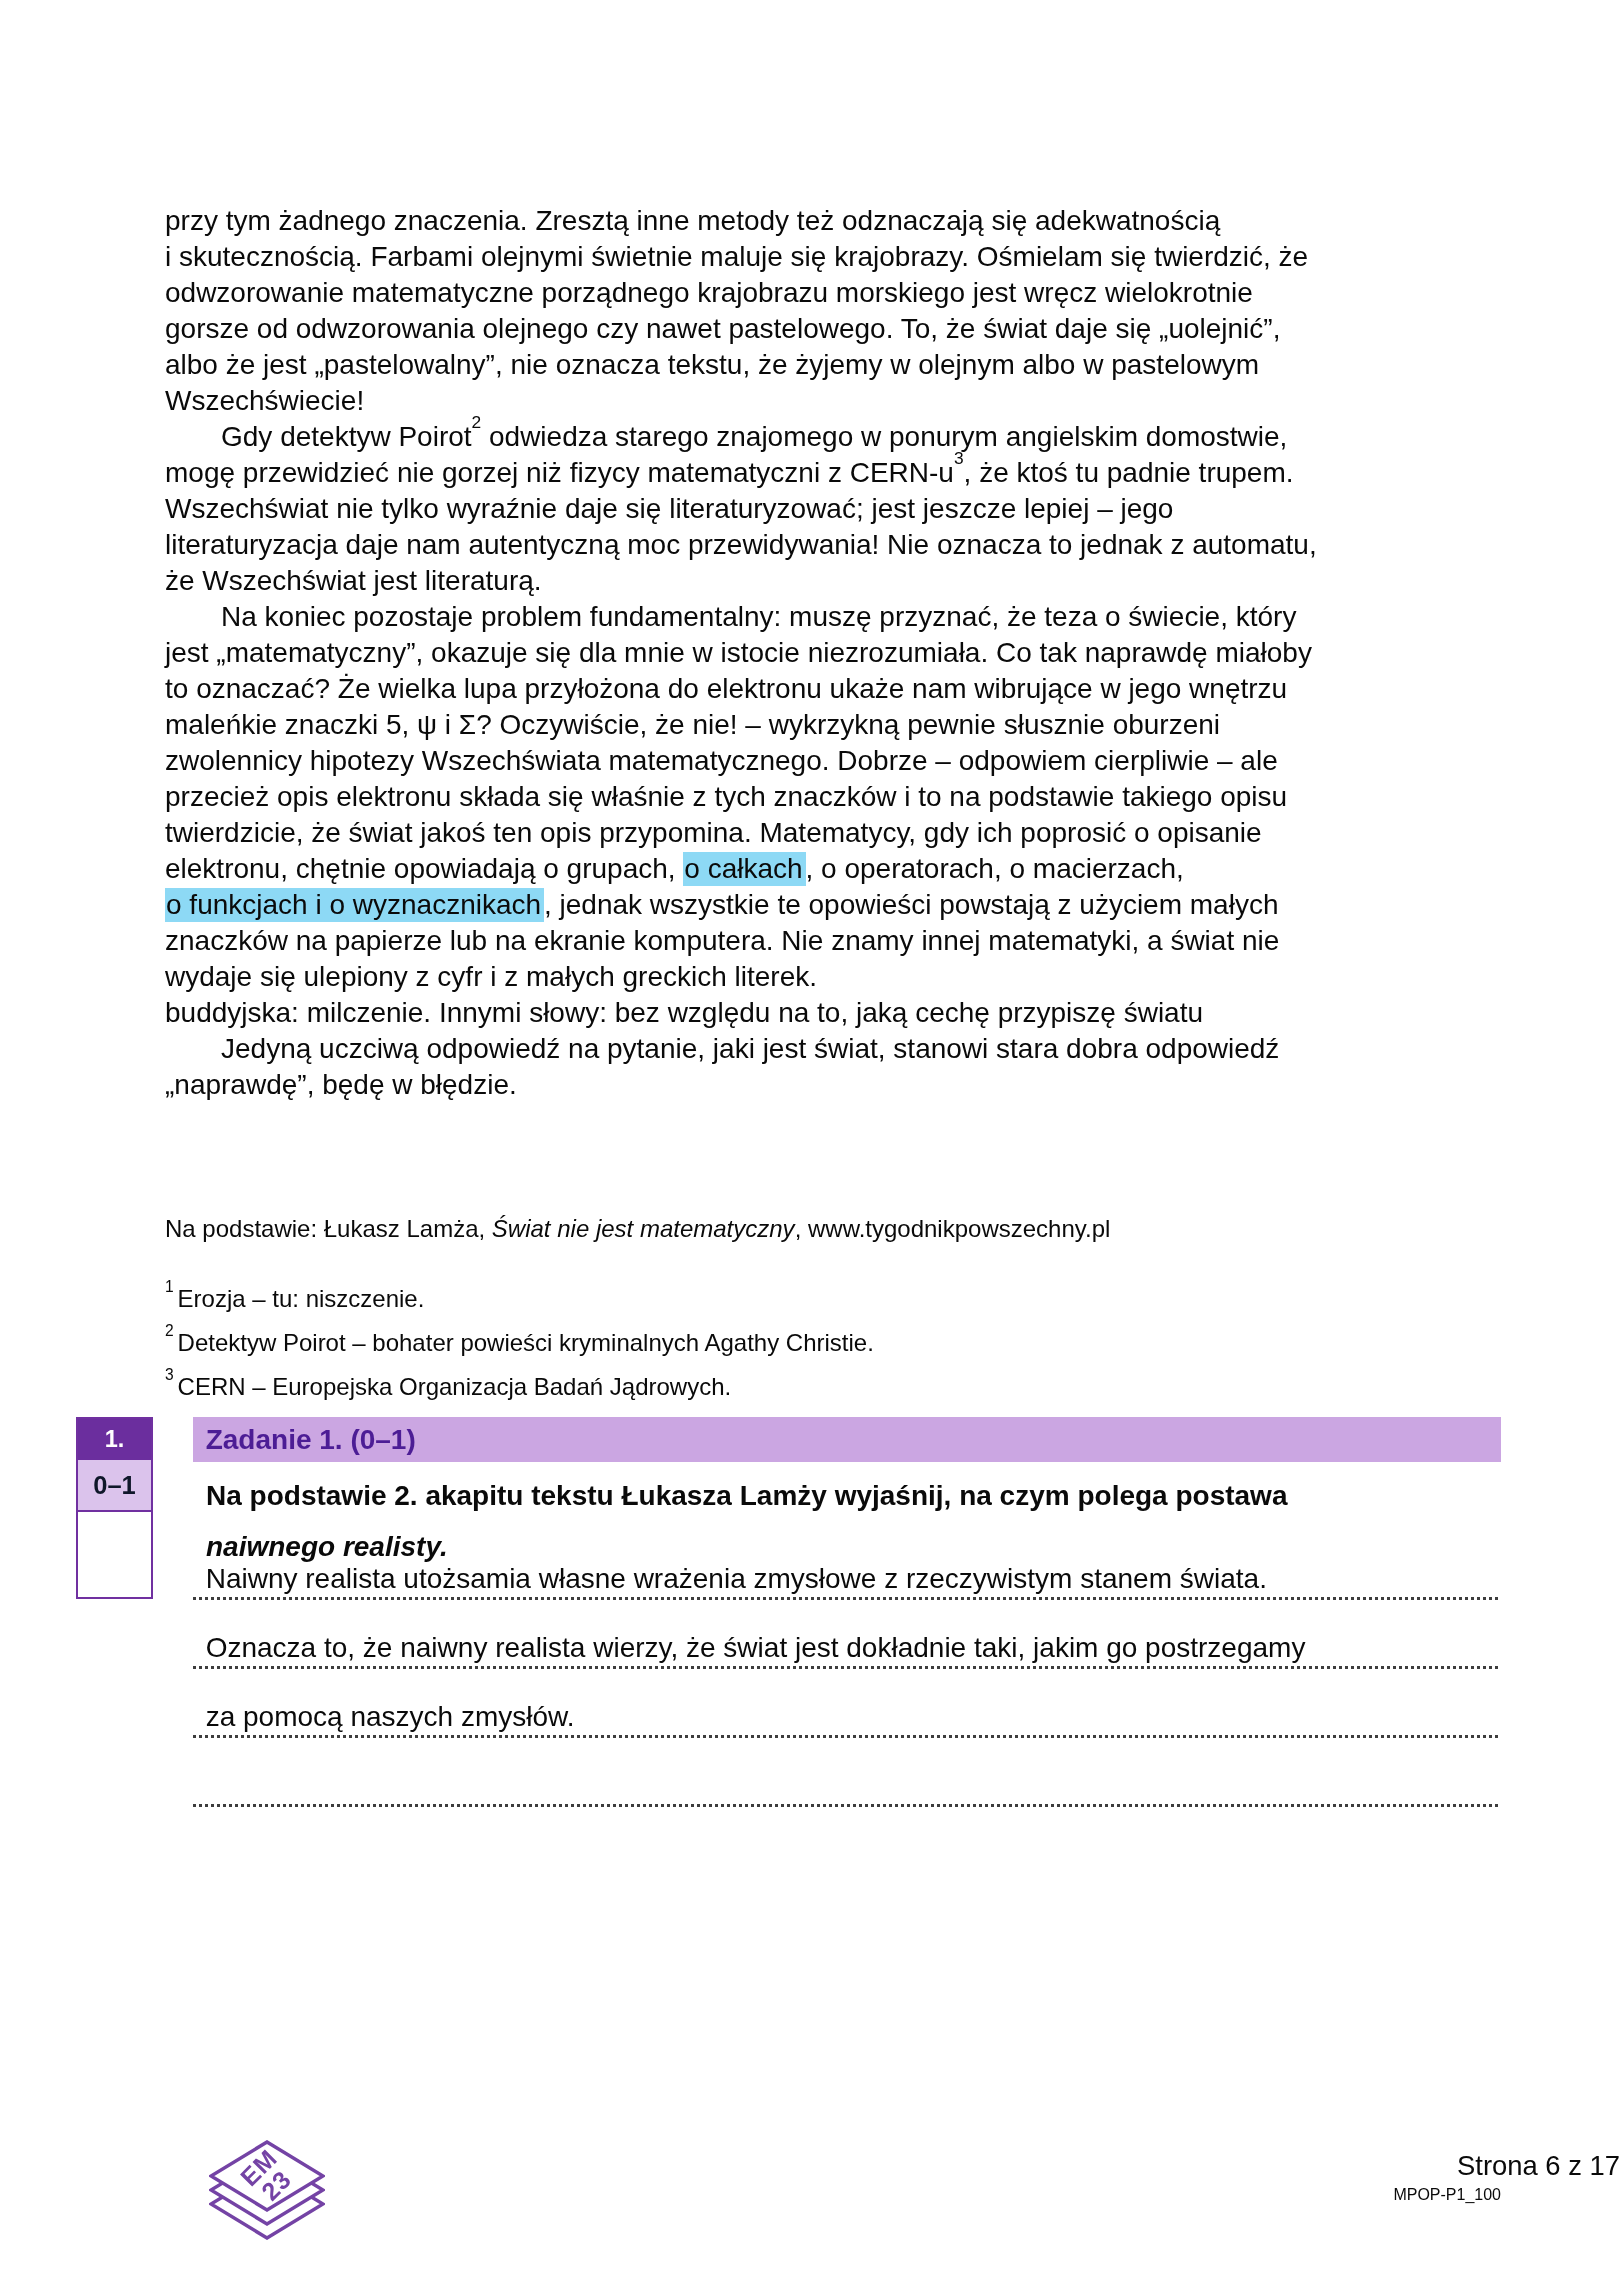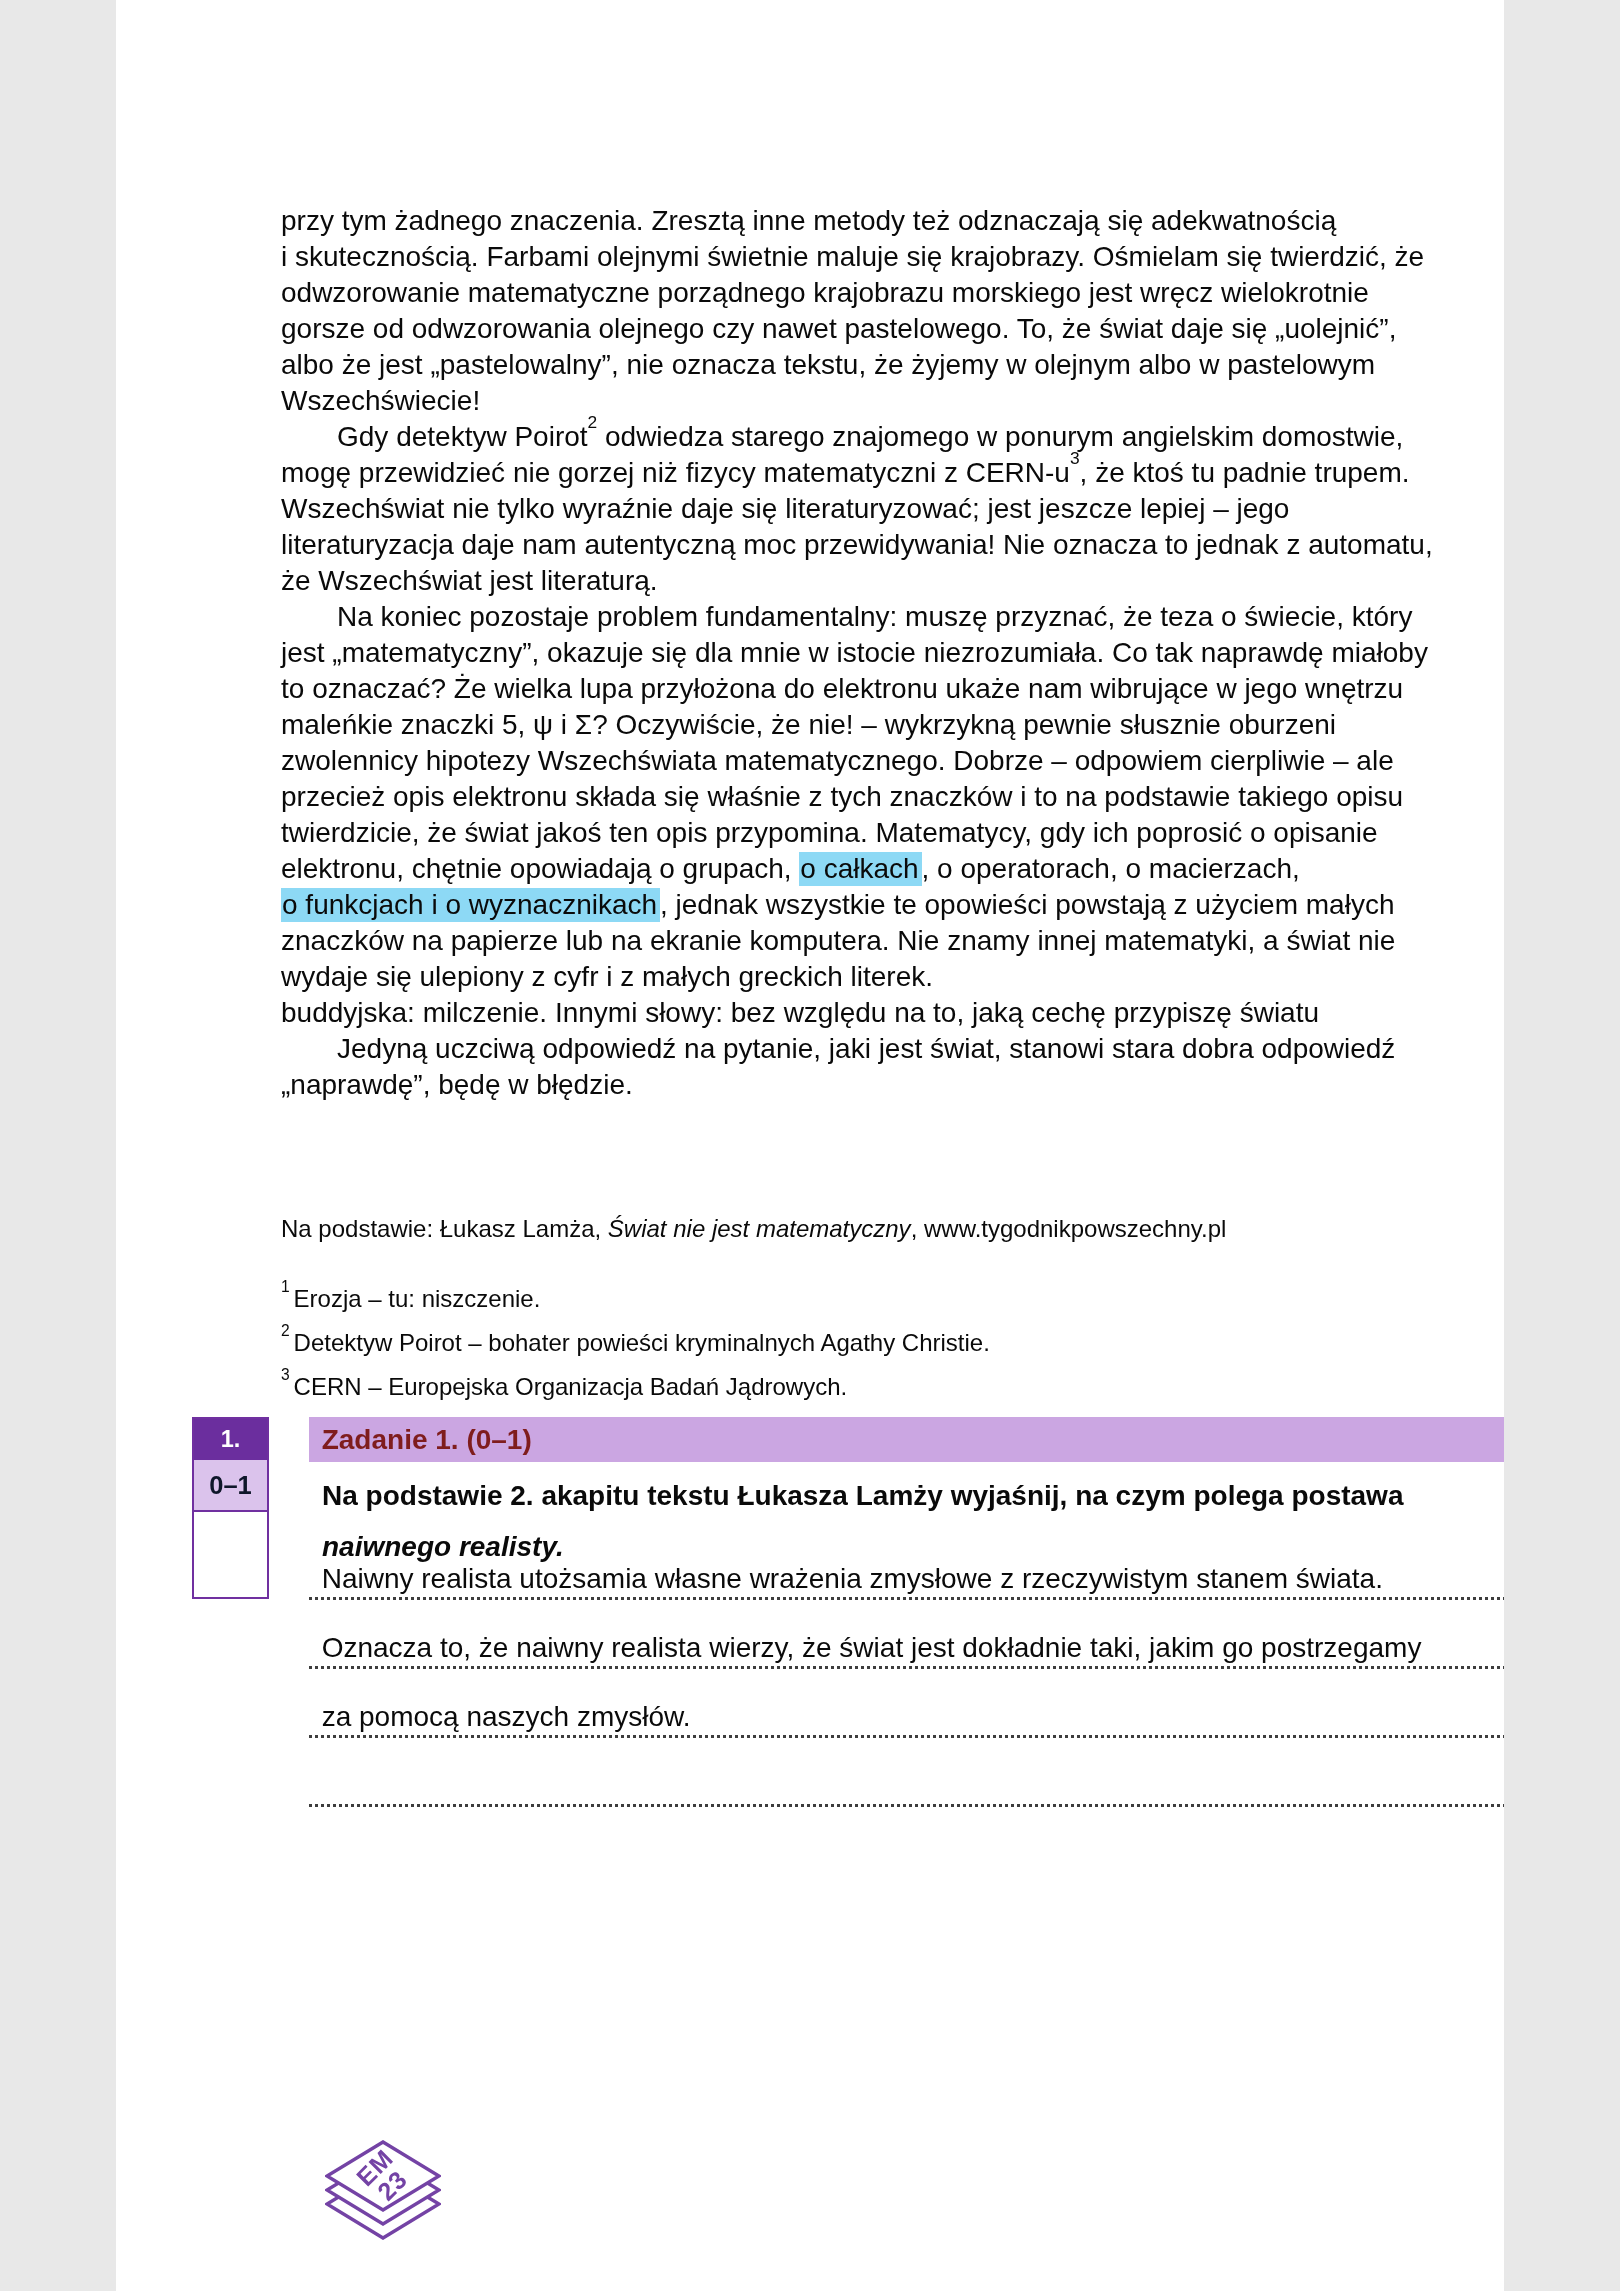--- a/index.html
+++ b/index.html
@@ -1,17 +1,17 @@
 <!DOCTYPE html>
 <html lang="pl"><head>
 <meta charset="utf-8">
 <style>
   html,body { margin:0; padding:0; background:#e8e8e8; }
   .page {
-    position:relative; width:1388px; height:2292px; margin:0 auto;
+    position:relative; width:1620px; height:2292px; margin:0 auto;
     background:#ffffff; overflow:hidden;
     font-family:"Liberation Sans", sans-serif; color:#0a0a0a;
   }
 
   
   .article { position:absolute; left:165px; top:203px; width:1343px;
              font-size:28px; line-height:36px; }
   .tline { white-space:nowrap; }
   .tline.indent { padding-left:56px; }
   .tline sup { font-size:0.62em; line-height:0; position:relative; top:-0.45em; }
@@ -32,21 +32,21 @@
   .mw-num   { height:41px; background:#6B2E9E; color:#ffffff; font-weight:bold; font-size:23.5px;
               display:flex; align-items:center; justify-content:center; }
   .mw-score { height:52px; background:#DBC3EC; color:#0f172a; font-weight:bold; font-size:25.5px;
               display:flex; align-items:center; justify-content:center;
               border-bottom:2px solid #7030A0; box-sizing:border-box; }
   .mw-empty { height:85px; background:#ffffff; }
 
   
   .banner { position:absolute; left:193px; top:1417px; width:1308px; height:45px;
             background:#CBA6E2; box-sizing:border-box; padding-left:12.7px;
-            font-size:28px; font-weight:bold; line-height:45px; color:#7f1d1d; }
+            font-size:28px; font-weight:bold; line-height:45px; color:#4c1d95; }
   .question { position:absolute; left:206px; top:1470px; width:1296px;
               font-size:28px; font-weight:bold; line-height:51px; }
   .question .q-it { font-style:italic; }
 
   
   .answers { position:absolute; left:193px; top:1531px; width:1308px; }
   .answer-line { position:relative; height:69px; }
   .answer-line::after {
     content:""; position:absolute; left:0; right:0; bottom:0; height:2.9px;
     background:repeating-linear-gradient(to right, #3d3d3d 0 2.9px, transparent 2.9px 6px);

